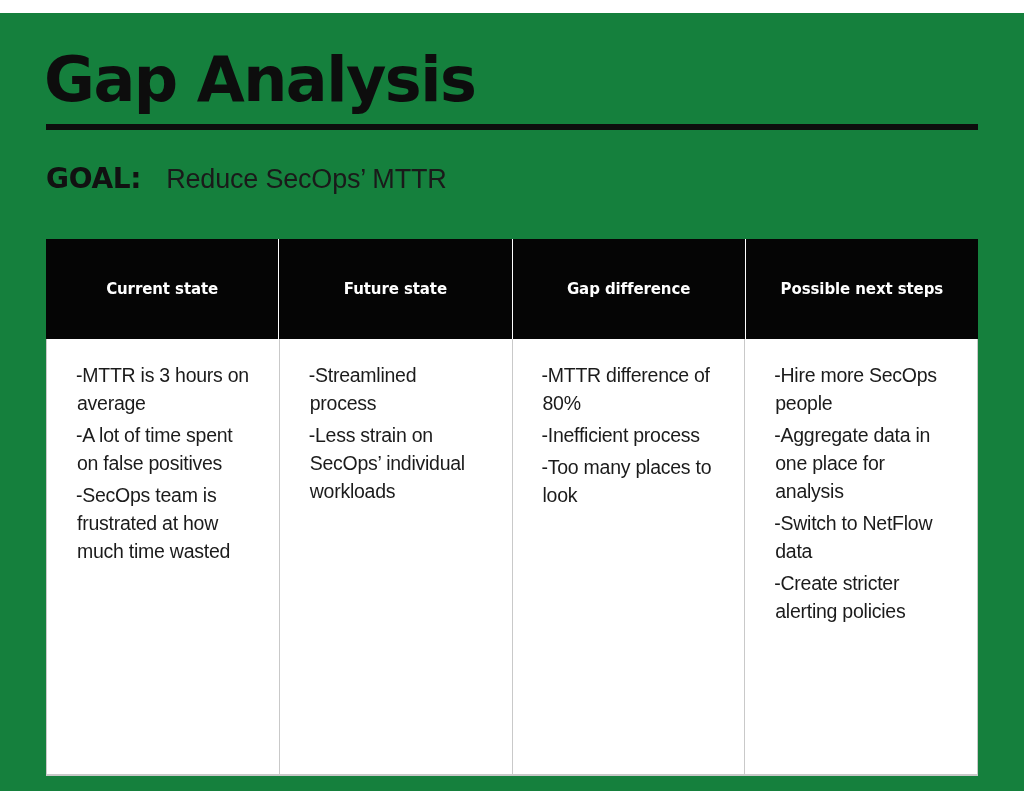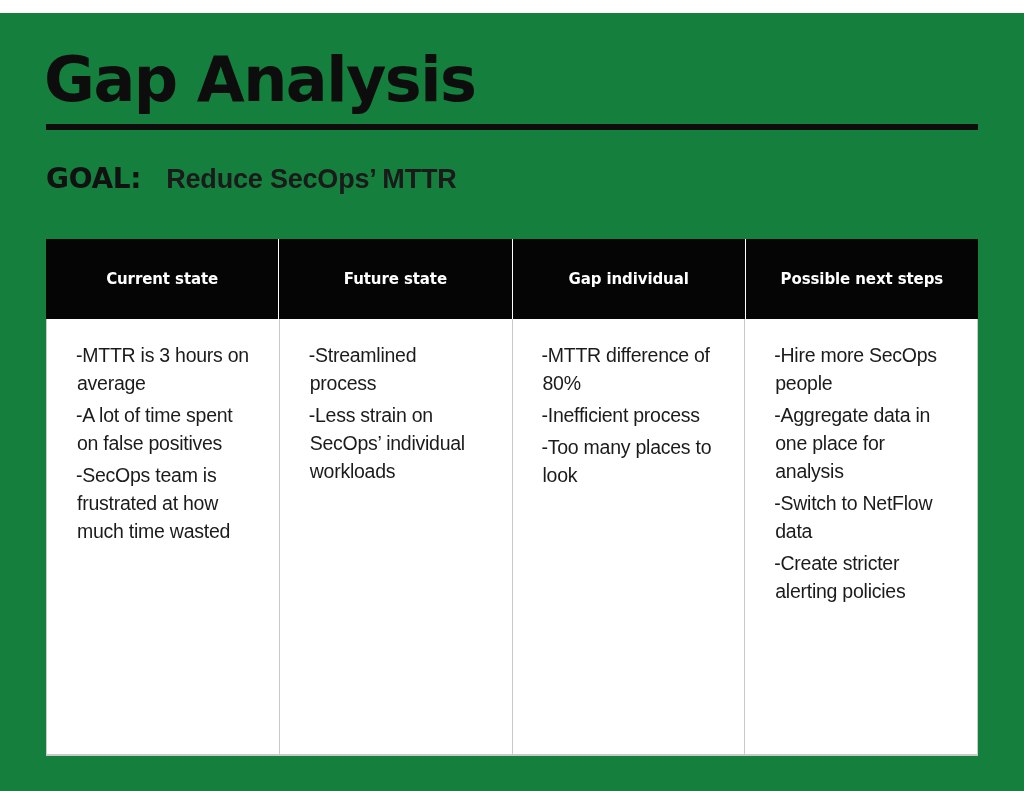--- a/index.html
+++ b/index.html
@@ -60,39 +60,39 @@
     font-family: "DejaVu Sans", sans-serif;
     font-weight: bold;
     font-size: 28px;
     line-height: 32px;
     letter-spacing: -0.3px;
     color: #111111;
   }
   .goal-value {
     margin-left: 25px;
     font-family: "Liberation Sans", sans-serif;
-    font-weight: bold;
+    font-weight: normal;
     font-size: 27px;
     line-height: 32px;
     letter-spacing: -0.2px;
     color: #1a1a1a;
   }
 
   
   .gap-table {
     position: absolute;
     left: 46px;
     top: 226px;
     width: 932px;
     height: 518px;
   }
 
   .table-header {
     display: flex;
-    height: 80px;
+    height: 100px;
     background: #050505;
   }
   .th {
     flex: 1 1 0;
     display: flex;
     align-items: center;
     justify-content: center;
     color: #ffffff;
     font-family: "DejaVu Sans", sans-serif;
     font-weight: bold;
@@ -144,21 +144,21 @@
   <div class="goal-row">
     <span class="goal-label">GOAL:</span>
     <span class="goal-value">Reduce SecOps’ MTTR</span>
   </div>
 
   <div class="gap-table">
 
     <div class="table-header">
       <div class="th">Current state</div>
       <div class="th">Future state</div>
-      <div class="th">Gap individual</div>
+      <div class="th">Gap difference</div>
       <div class="th">Possible next steps</div>
     </div>
 
     <div class="table-body">
 
       <div class="td">
         <p class="cell-item">-MTTR is 3 hours on average</p>
         <p class="cell-item">-A lot of time spent on false positives</p>
         <p class="cell-item">-SecOps team is frustrated at how much time wasted</p>
       </div>

